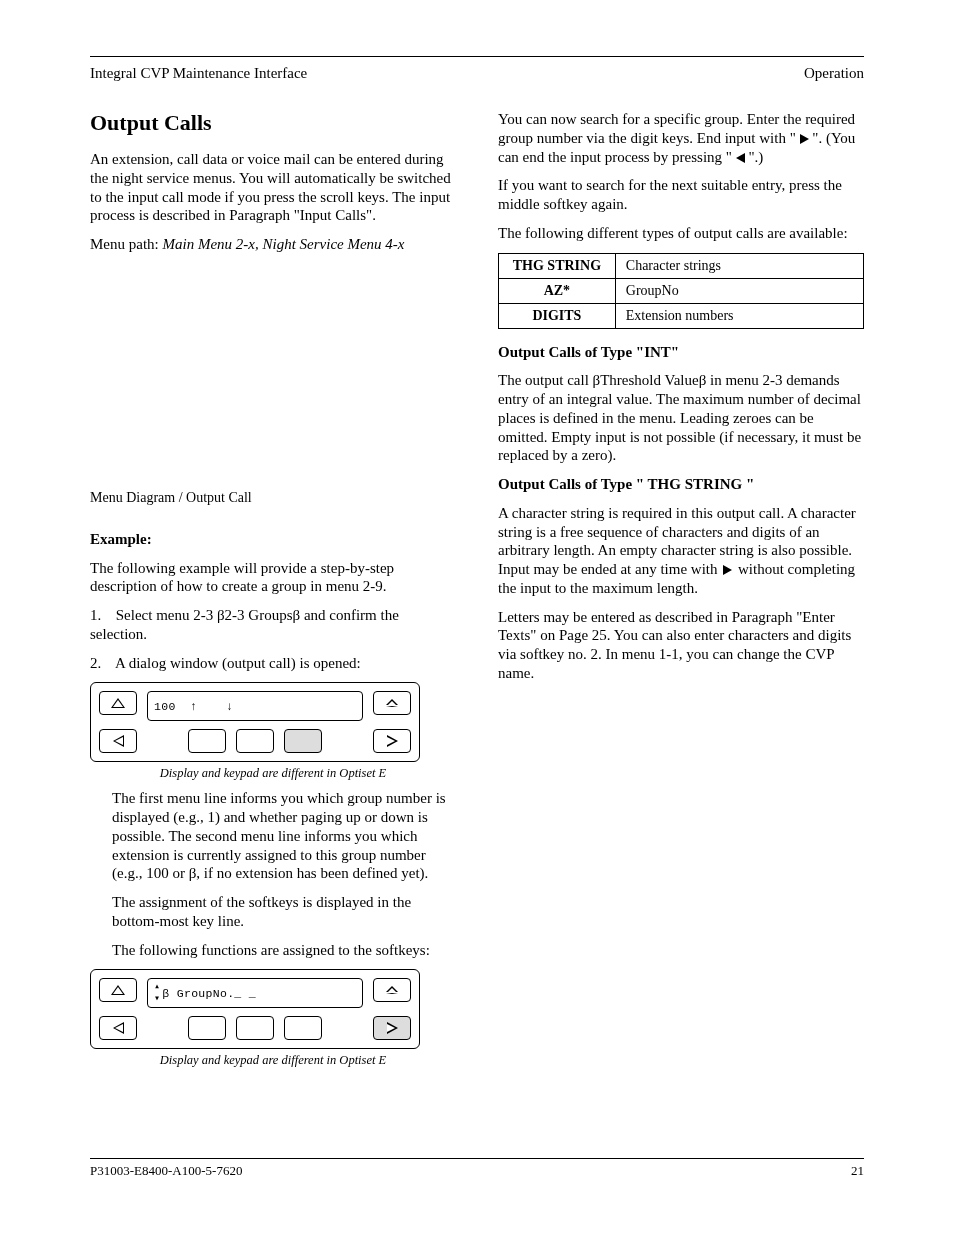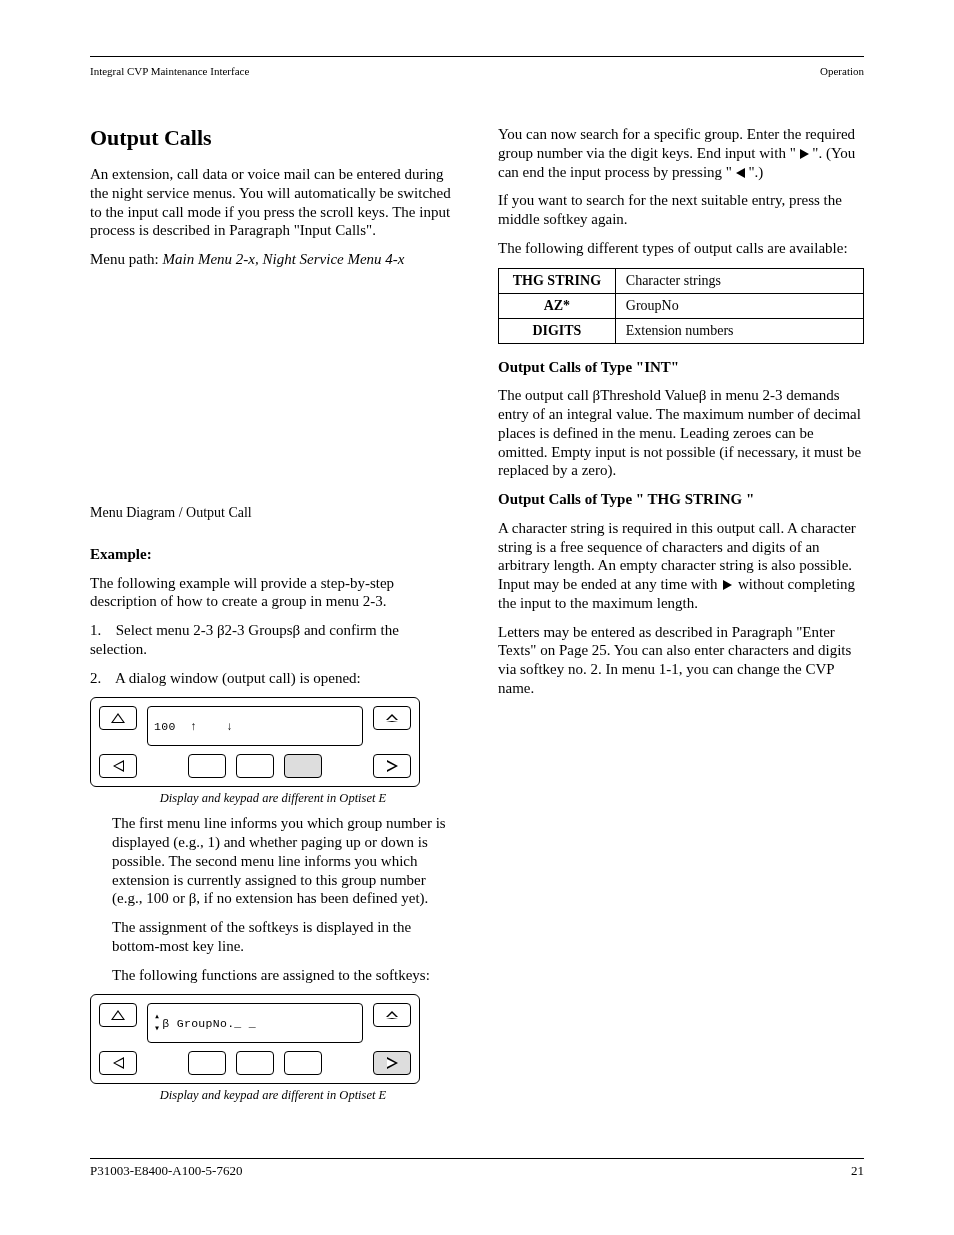--- a/index.html
+++ b/index.html
@@ -7,21 +7,21 @@
     width: 954px;
     height: 1235px;
     font-family: "Times New Roman", Times, serif;
     font-size: 15px;
     color: #000;
     background: #fff;
     position: relative;
     padding: 0 90px;
   }
   .header-rule { border-top: 1.5px solid #000; margin-top: 56px; margin-bottom: 8px; }
-  .header-row { display: flex; justify-content: space-between; font-size: 11px; margin-bottom: 48px; }
+  .header-row { display: flex; justify-content: space-between; font-size: 15px; margin-bottom: 28px; }
   .columns { display: flex; gap: 42px; }
   .col { flex: 1; }
   .col-left { width: 50%; }
   .col-right { width: 50%; }
   .section-heading { font-size: 22px; font-weight: bold; margin-bottom: 14px; }
   p { font-size: 15px; margin-bottom: 10px; line-height: 1.25; }
   .indent { padding-left: 22px; }
   .ital { font-style: italic; }
   .small { font-size: 12.5px; font-style: italic; margin-top: 4px; margin-bottom: 8px; line-height: 1.2; text-align: center; }
   .block { margin-bottom: 10px; }
@@ -41,21 +41,21 @@
     flex-direction: column;
     gap: 8px;
     margin: 6px 0 2px 0;
   }
   .panel-row { display: flex; align-items: stretch; gap: 10px; }
   .key { border: 1.5px solid #000; border-radius: 4px; width: 38px; height: 24px; display: flex; align-items: center; justify-content: center; background: #fff; }
   .key.shaded { background: #ddd; }
   .key .icon { display: block; }
   .display {
     border: 1.5px solid #000; border-radius: 4px; flex: 1;
-    height: 40px; display: flex; align-items: center; padding: 0 6px;
+    height: 30px; display: flex; align-items: center; padding: 0 6px;
     font-family: "Courier New", monospace; font-size: 11.5px; letter-spacing: 0.3px;
     position: relative;
   }
   .leftcol { display: flex; flex-direction: column; justify-content: space-between; gap: 8px; }
   .rightcol { display: flex; flex-direction: column; justify-content: space-between; gap: 8px; }
   .midkeys { display: flex; gap: 10px; align-items: flex-end; flex: 1; justify-content: center; }
   .midkey { border: 1.5px solid #000; border-radius: 4px; width: 38px; height: 24px; background: #fff; }
   .midkey.shaded { background: #ddd; }
   .disp-text { white-space: nowrap; }
   
@@ -95,21 +95,21 @@
       <span>Menu path:</span>
       <span class="ital">Main Menu 2-x, Night Service Menu 4-x</span>
     </p>
 
     <div class="block" style="margin: 20px 0 24px;">
       <div style="height: 216px;"></div>
       <div style="font-size:14px;">Menu Diagram / Output Call</div>
     </div>
 
     <p><strong>Example:</strong></p>
-    <p>The following example will provide a step-by-step description of how to create a group in menu 2-3.</p>
+    <p>The following example will provide a step-by-step description of how to create a group in menu 2-9.</p>
 
     <p>
       <span class="step-label">1.</span>
       <span>Select menu 2-3 β2-3 Groupsβ and confirm the selection.</span>
     </p>
 
     <p>
       <span class="step-label">2.</span>
       <span>A dialog window (output call) is opened:</span>
     </p>

